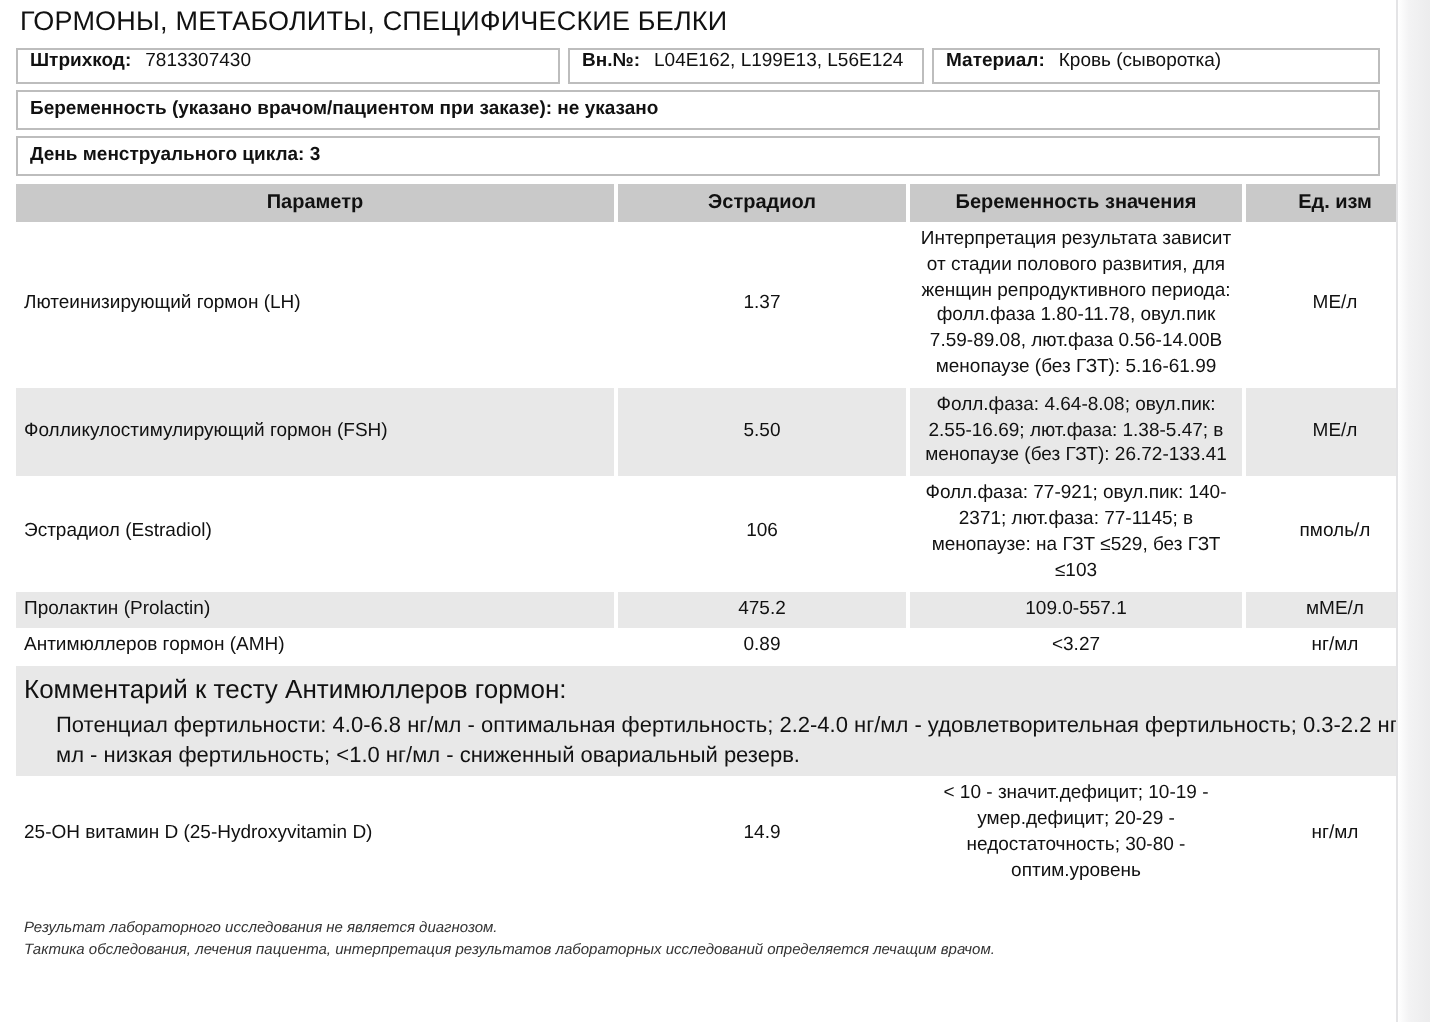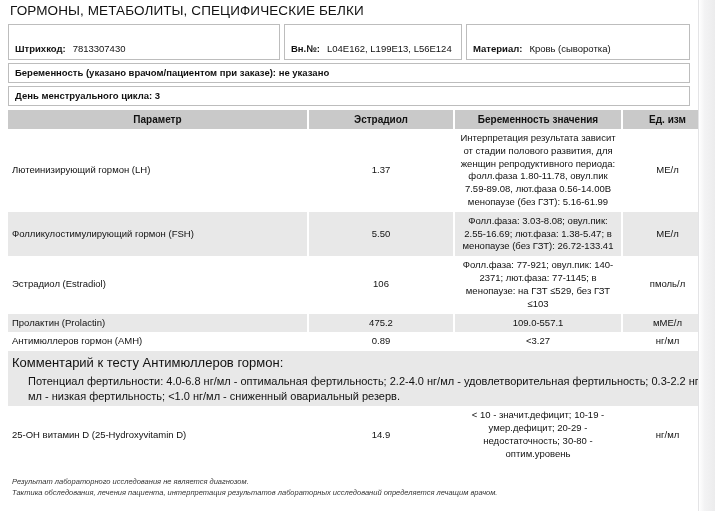--- a/index.html
+++ b/index.html
@@ -45,21 +45,21 @@
 
   
   .hdr-row {
     display: flex;
     gap: 4px;
     align-items: stretch;
   }
   .hdr-box {
     border: 1px solid #bdbdbd;
     background: #ffffff;
-    padding: 18px 6px 4px 6px;
+    padding: 0 6px 4px 6px;
     font-size: 9.5px;
     line-height: 1.3;
     display: flex;
     gap: 7px;
     box-sizing: border-box;
     text-align: center;
   }
   .hdr-box .lbl { font-weight: bold; white-space: nowrap; }
   .hdr-box .val { font-weight: normal; }
   .hdr-barcode { width: 272px; }
@@ -169,21 +169,21 @@
     <tbody>
       <tr class="plain">
         <td class="c-param">Лютеинизирующий гормон (LH)</td>
         <td class="c-result">1.37</td>
         <td class="c-ref">Интерпретация результата зависит от стадии полового развития, для женщин репродуктивного периода: фолл.фаза 1.80-11.78, овул.пик 7.59-89.08, лют.фаза 0.56-14.00В менопаузе (без ГЗТ): 5.16-61.99</td>
         <td class="c-unit">МЕ/л</td>
       </tr>
       <tr class="shaded">
         <td class="c-param">Фолликулостимулирующий гормон (FSH)</td>
         <td class="c-result">5.50</td>
-        <td class="c-ref">Фолл.фаза: 3.03-8.08; овул.пик: 2.55-16.69; лют.фаза: 1.38-5.47; в менопаузе (без ГЗТ): 26.72-133.41</td>
+        <td class="c-ref">Фолл.фаза: 4.64-8.08; овул.пик: 2.55-16.69; лют.фаза: 1.38-5.47; в менопаузе (без ГЗТ): 26.72-133.41</td>
         <td class="c-unit">МЕ/л</td>
       </tr>
       <tr class="plain">
         <td class="c-param">Эстрадиол (Estradiol)</td>
         <td class="c-result">106</td>
         <td class="c-ref">Фолл.фаза: 77-921; овул.пик: 140-2371; лют.фаза: 77-1145; в менопаузе: на ГЗТ ≤529, без ГЗТ ≤103</td>
         <td class="c-unit">пмоль/л</td>
       </tr>
       <tr class="shaded">
         <td class="c-param">Пролактин (Prolactin)</td>

